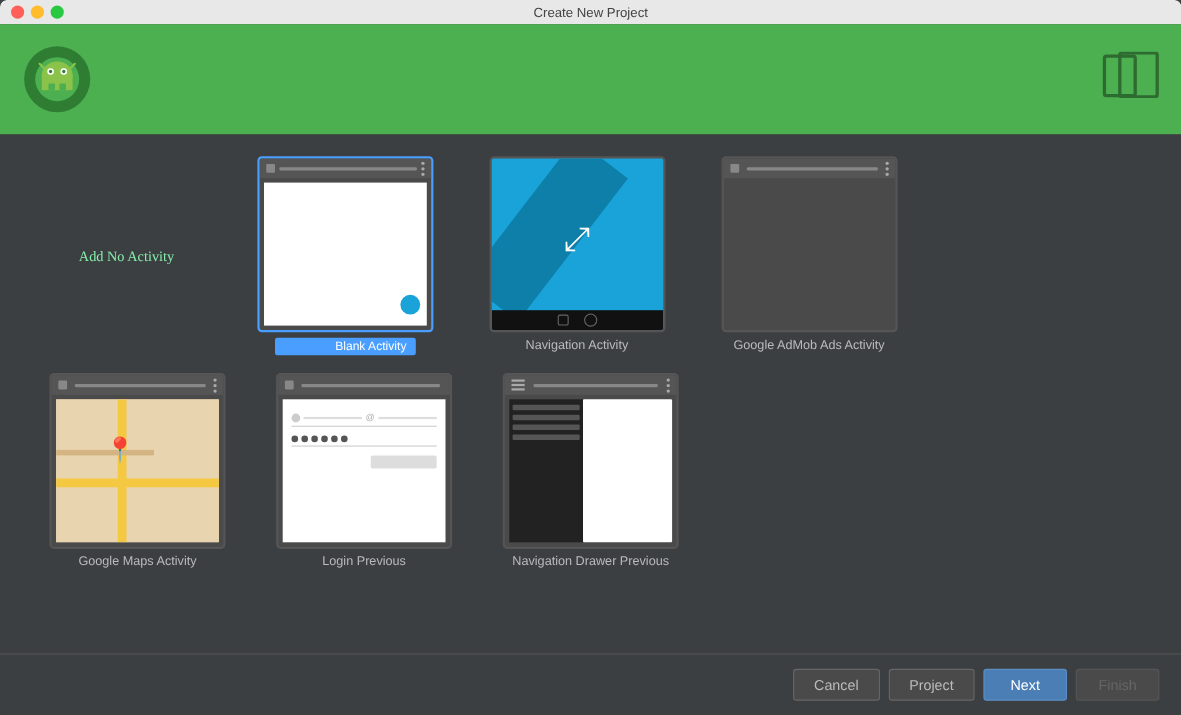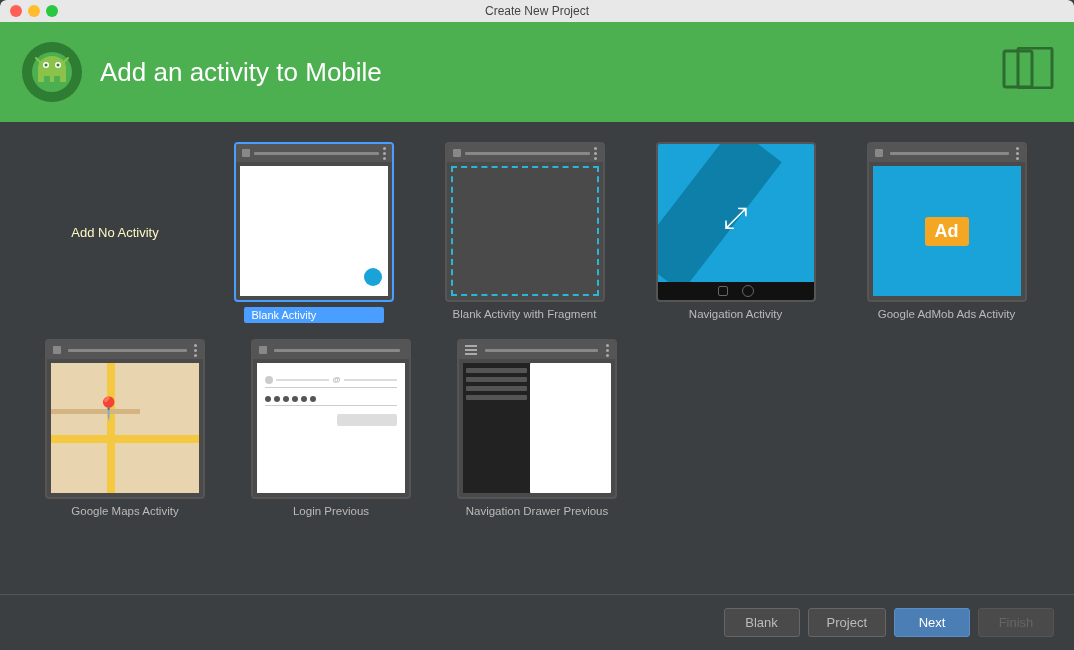--- a/index.html
+++ b/index.html
@@ -76,25 +76,26 @@
       display: flex;
       flex-direction: column;
       height: calc(650px - 22px - 100px - 56px);
     }
 
     
     .add-no-activity-cell {
       display: flex;
       align-items: center;
       justify-content: center;
-      color: #fef9c3;
+      color: #86efac;
       font-size: 13px;
       cursor: pointer;
       padding: 10px;
       text-align: center;
+      font-family: Liberation Serif, serif;
     }
 
     .card-preview {
       width: 160px;
       height: 160px;
       background: #4a4a4a;
       border: 2px solid #555;
       border-radius: 4px;
       position: relative;
       overflow: hidden;
@@ -248,21 +249,20 @@
     <rect x="18" y="28" width="28" height="14" fill="#8bc34a"></rect>
     <circle cx="26" cy="25" r="3" fill="white"></circle>
     <circle cx="38" cy="25" r="3" fill="white"></circle>
     <circle cx="26" cy="25" r="1.5" fill="#2e7d32"></circle>
     <circle cx="38" cy="25" r="1.5" fill="#2e7d32"></circle>
     <rect x="24" y="36" width="6" height="6" rx="1" fill="#4caf50"></rect>
     <rect x="34" y="36" width="6" height="6" rx="1" fill="#4caf50"></rect>
     <line x1="20" y1="22" x2="16" y2="18" stroke="#8bc34a" stroke-width="2" stroke-linecap="round"></line>
     <line x1="44" y1="22" x2="48" y2="18" stroke="#8bc34a" stroke-width="2" stroke-linecap="round"></line>
   </svg>
-  <span class="header-title">Add an activity to Mobile</span>
 
   <div class="phone-icon">
     <svg width="52" height="42" viewBox="0 0 52 42" fill="none">
       <rect x="2" y="4" width="28" height="36" rx="2" fill="none" stroke="#2d6b30" stroke-width="3"></rect>
       <rect x="16" y="1" width="34" height="40" rx="2" fill="none" stroke="#2d6b30" stroke-width="3"></rect>
     </svg>
   </div>
 </div>
 
 <div class="main-content">
@@ -281,38 +281,23 @@
           <div style="display:flex;flex-direction:column;gap:2px;">
             <span style="display:block;width:3px;height:3px;background:#aaa;border-radius:50%;"></span>
             <span style="display:block;width:3px;height:3px;background:#aaa;border-radius:50%;"></span>
             <span style="display:block;width:3px;height:3px;background:#aaa;border-radius:50%;"></span>
           </div>
         </div>
         <div class="mockup-content-white"></div>
 
         <div style="position:absolute;bottom:14px;right:10px;width:18px;height:18px;background:#1aa3d8;border-radius:50%;"></div>
       </div>
-      <div style="background:#4a9eff;color:white;font-size:11px;padding:2px 8px;margin-top:5px;border-radius:2px;width:140px;text-align:left;">Blank Activity</div>
-    </div>
-
-    <div class="card-wrapper">
-      <div class="card-preview">
-        <div class="mockup-topbar">
-          <div class="mockup-topbar-dots"></div>
-          <div class="mockup-topbar-lines"></div>
-          <div style="display:flex;flex-direction:column;gap:2px;">
-            <span style="display:block;width:3px;height:3px;background:#aaa;border-radius:50%;"></span>
-            <span style="display:block;width:3px;height:3px;background:#aaa;border-radius:50%;"></span>
-            <span style="display:block;width:3px;height:3px;background:#aaa;border-radius:50%;"></span>
-          </div>
-        </div>
-        <div class="dashed-area"></div>
-      </div>
-      <div class="card-label">Blank Activity with Fragment</div>
-    </div>
+      <div style="background:#4a9eff;color:white;font-size:11px;padding:2px 8px;margin-top:5px;border-radius:2px;width:128px;text-align:right;">Blank Activity</div>
+    </div>
+
 
     <div class="card-wrapper">
       <div class="card-preview" style="background:#1aa3d8;overflow:hidden;">
 
         <svg width="156" height="156" viewBox="0 0 156 156" style="position:absolute;top:0;left:0;">
           <line x1="0" y1="130" x2="100" y2="0" stroke="#0d7fa8" stroke-width="60"></line>
         </svg>
 
         <div style="position:absolute;top:50%;left:50%;transform:translate(-50%,-60%);color:white;font-size:30px;">⤢</div>
 
@@ -327,23 +312,20 @@
     <div class="card-wrapper">
       <div class="card-preview">
         <div class="mockup-topbar">
           <div style="width:8px;height:8px;background:#888;border-radius:1px;"></div>
           <div style="flex:1;height:3px;background:#888;border-radius:1px;margin:0 3px;"></div>
           <div style="display:flex;flex-direction:column;gap:2px;">
             <span style="display:block;width:3px;height:3px;background:#aaa;border-radius:50%;"></span>
             <span style="display:block;width:3px;height:3px;background:#aaa;border-radius:50%;"></span>
             <span style="display:block;width:3px;height:3px;background:#aaa;border-radius:50%;"></span>
           </div>
-        </div>
-        <div class="admob-inner">
-          <div class="admob-badge">Ad</div>
         </div>
       </div>
       <div class="card-label">Google AdMob Ads Activity</div>
     </div>
   </div>
 
   <div class="row2">
 
     <div class="card-wrapper">
       <div class="card-preview">
@@ -426,17 +408,17 @@
           </div>
           <div style="flex:1;background:white;border-radius:1px;"></div>
         </div>
       </div>
       <div class="card-label">Navigation Drawer Previous</div>
     </div>
   </div>
 </div>
 
 <div class="footer">
-  <button class="btn">Blank</button>
+  <button class="btn">Cancel</button>
   <button class="btn">Project</button>
   <button class="btn btn-primary">Next</button>
   <button class="btn btn-disabled">Finish</button>
 </div>
 
 </body></html>

